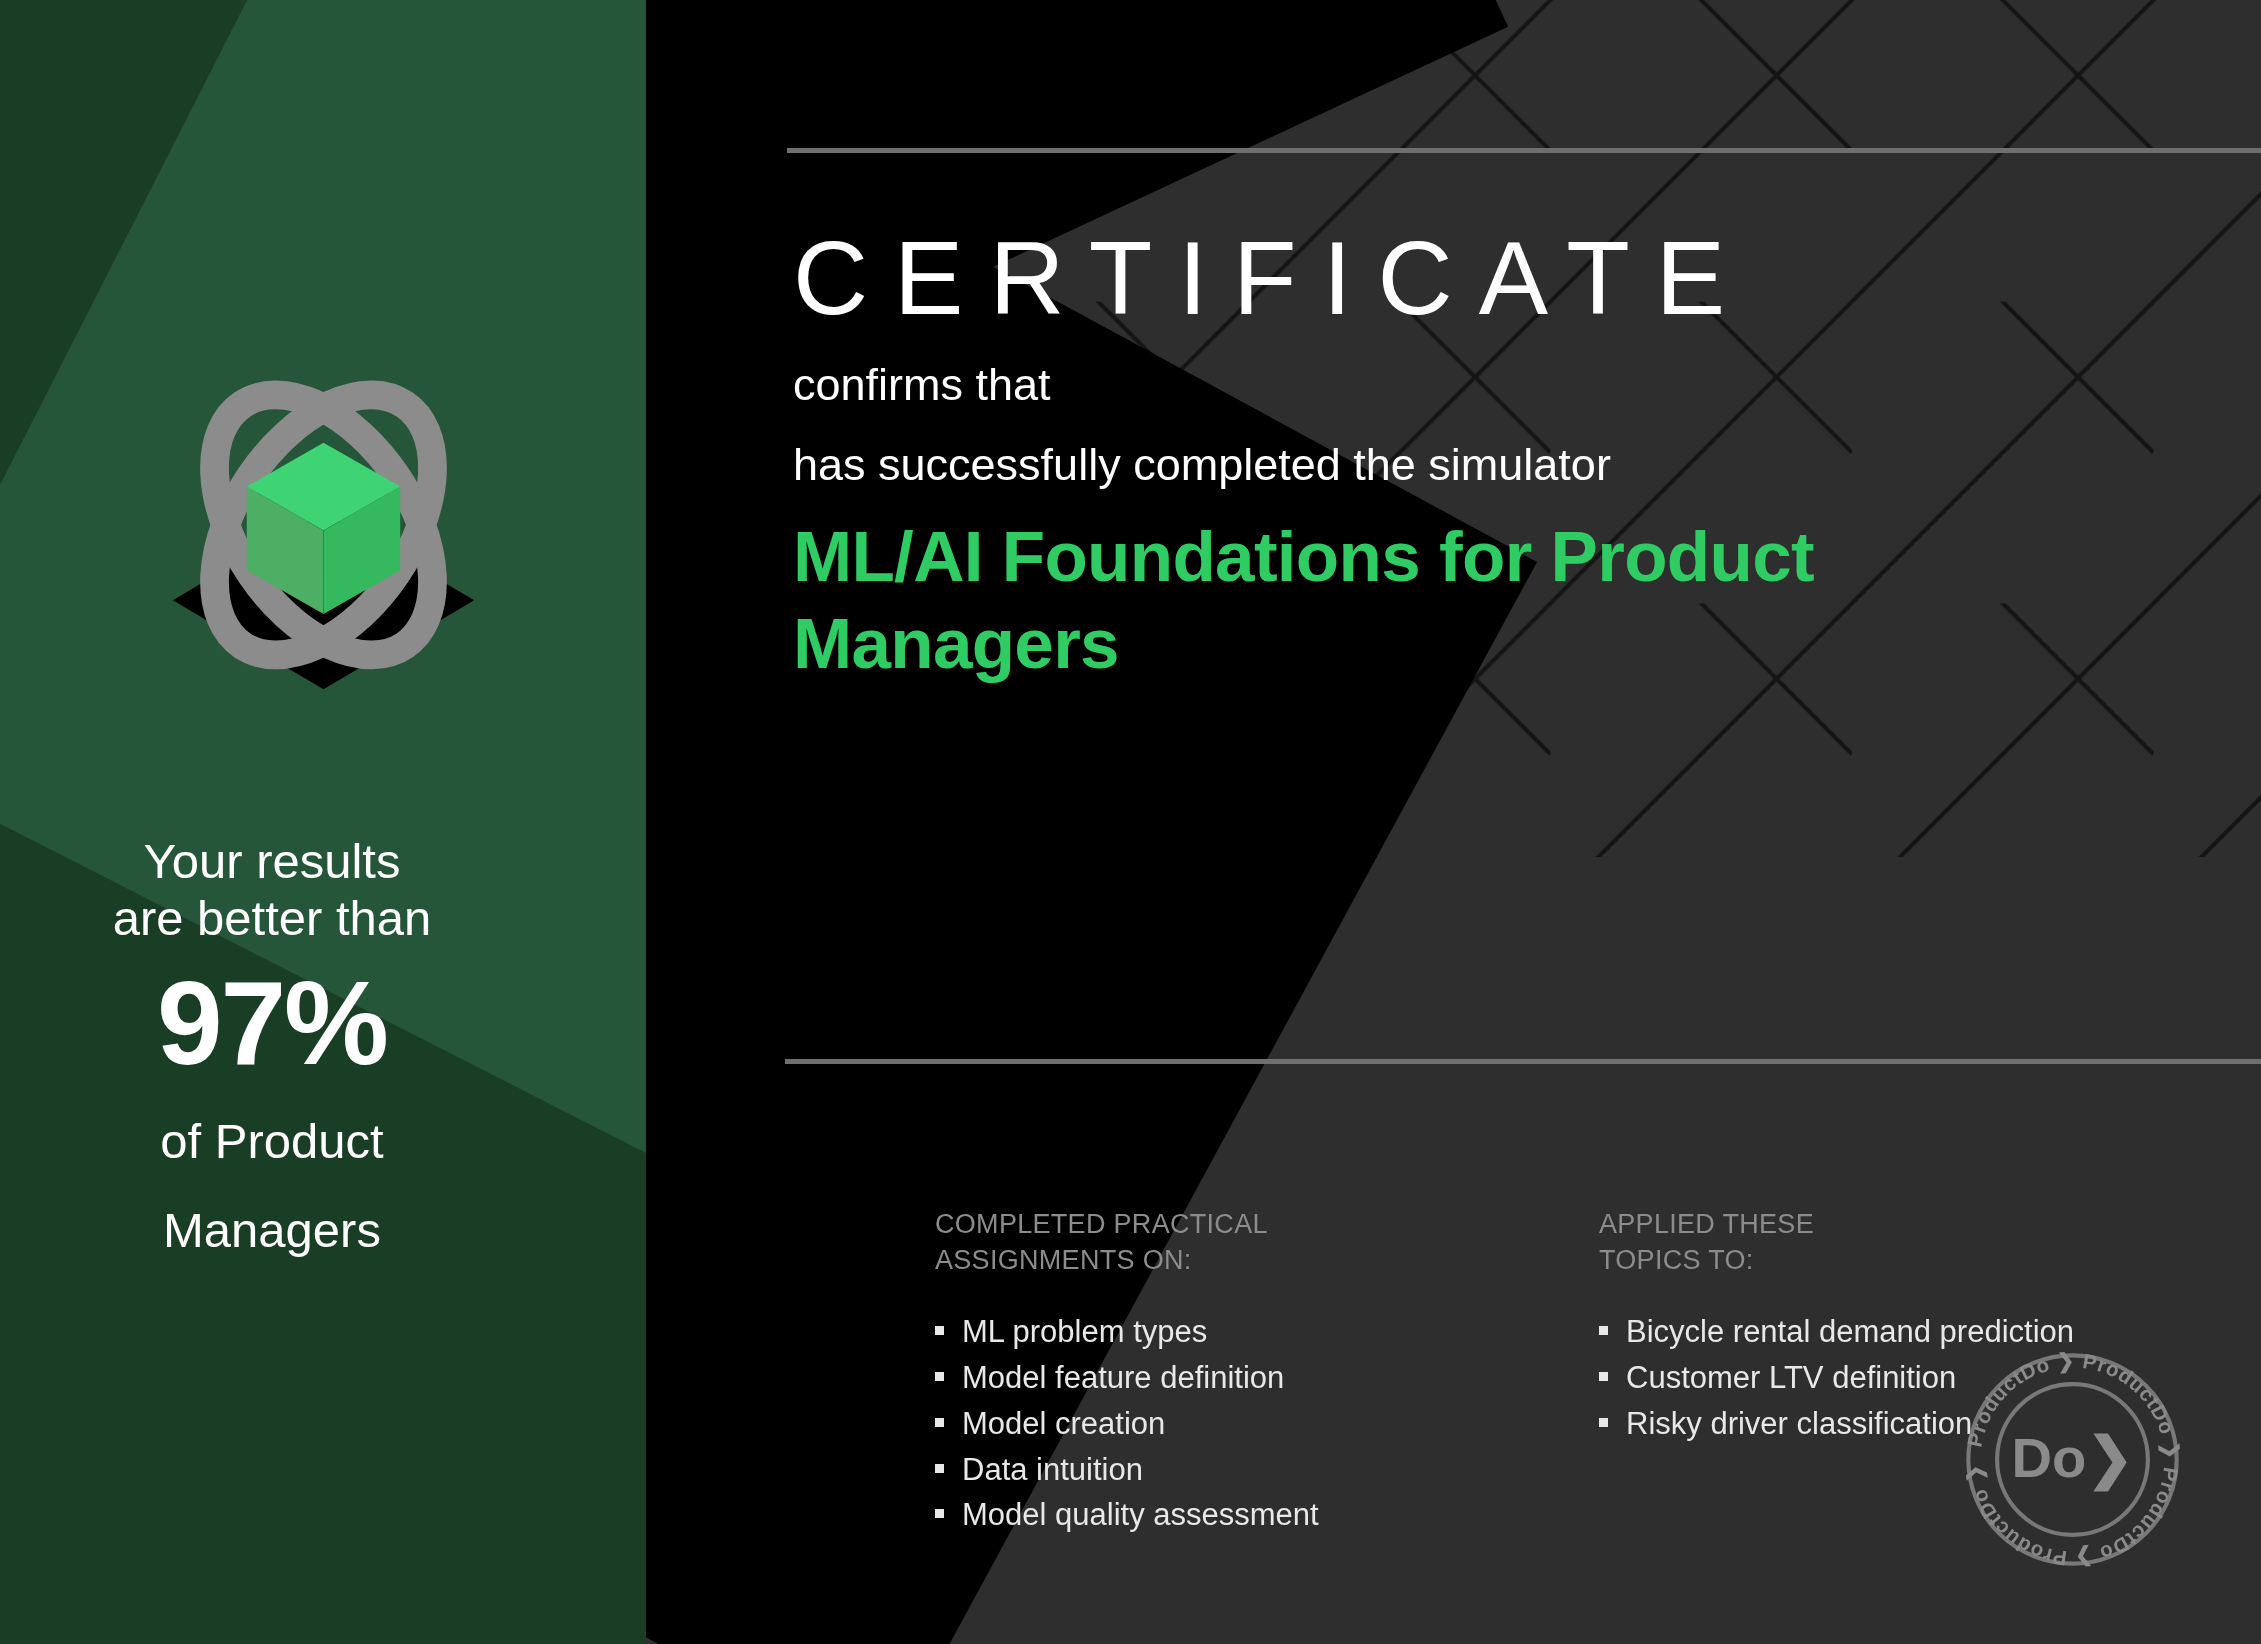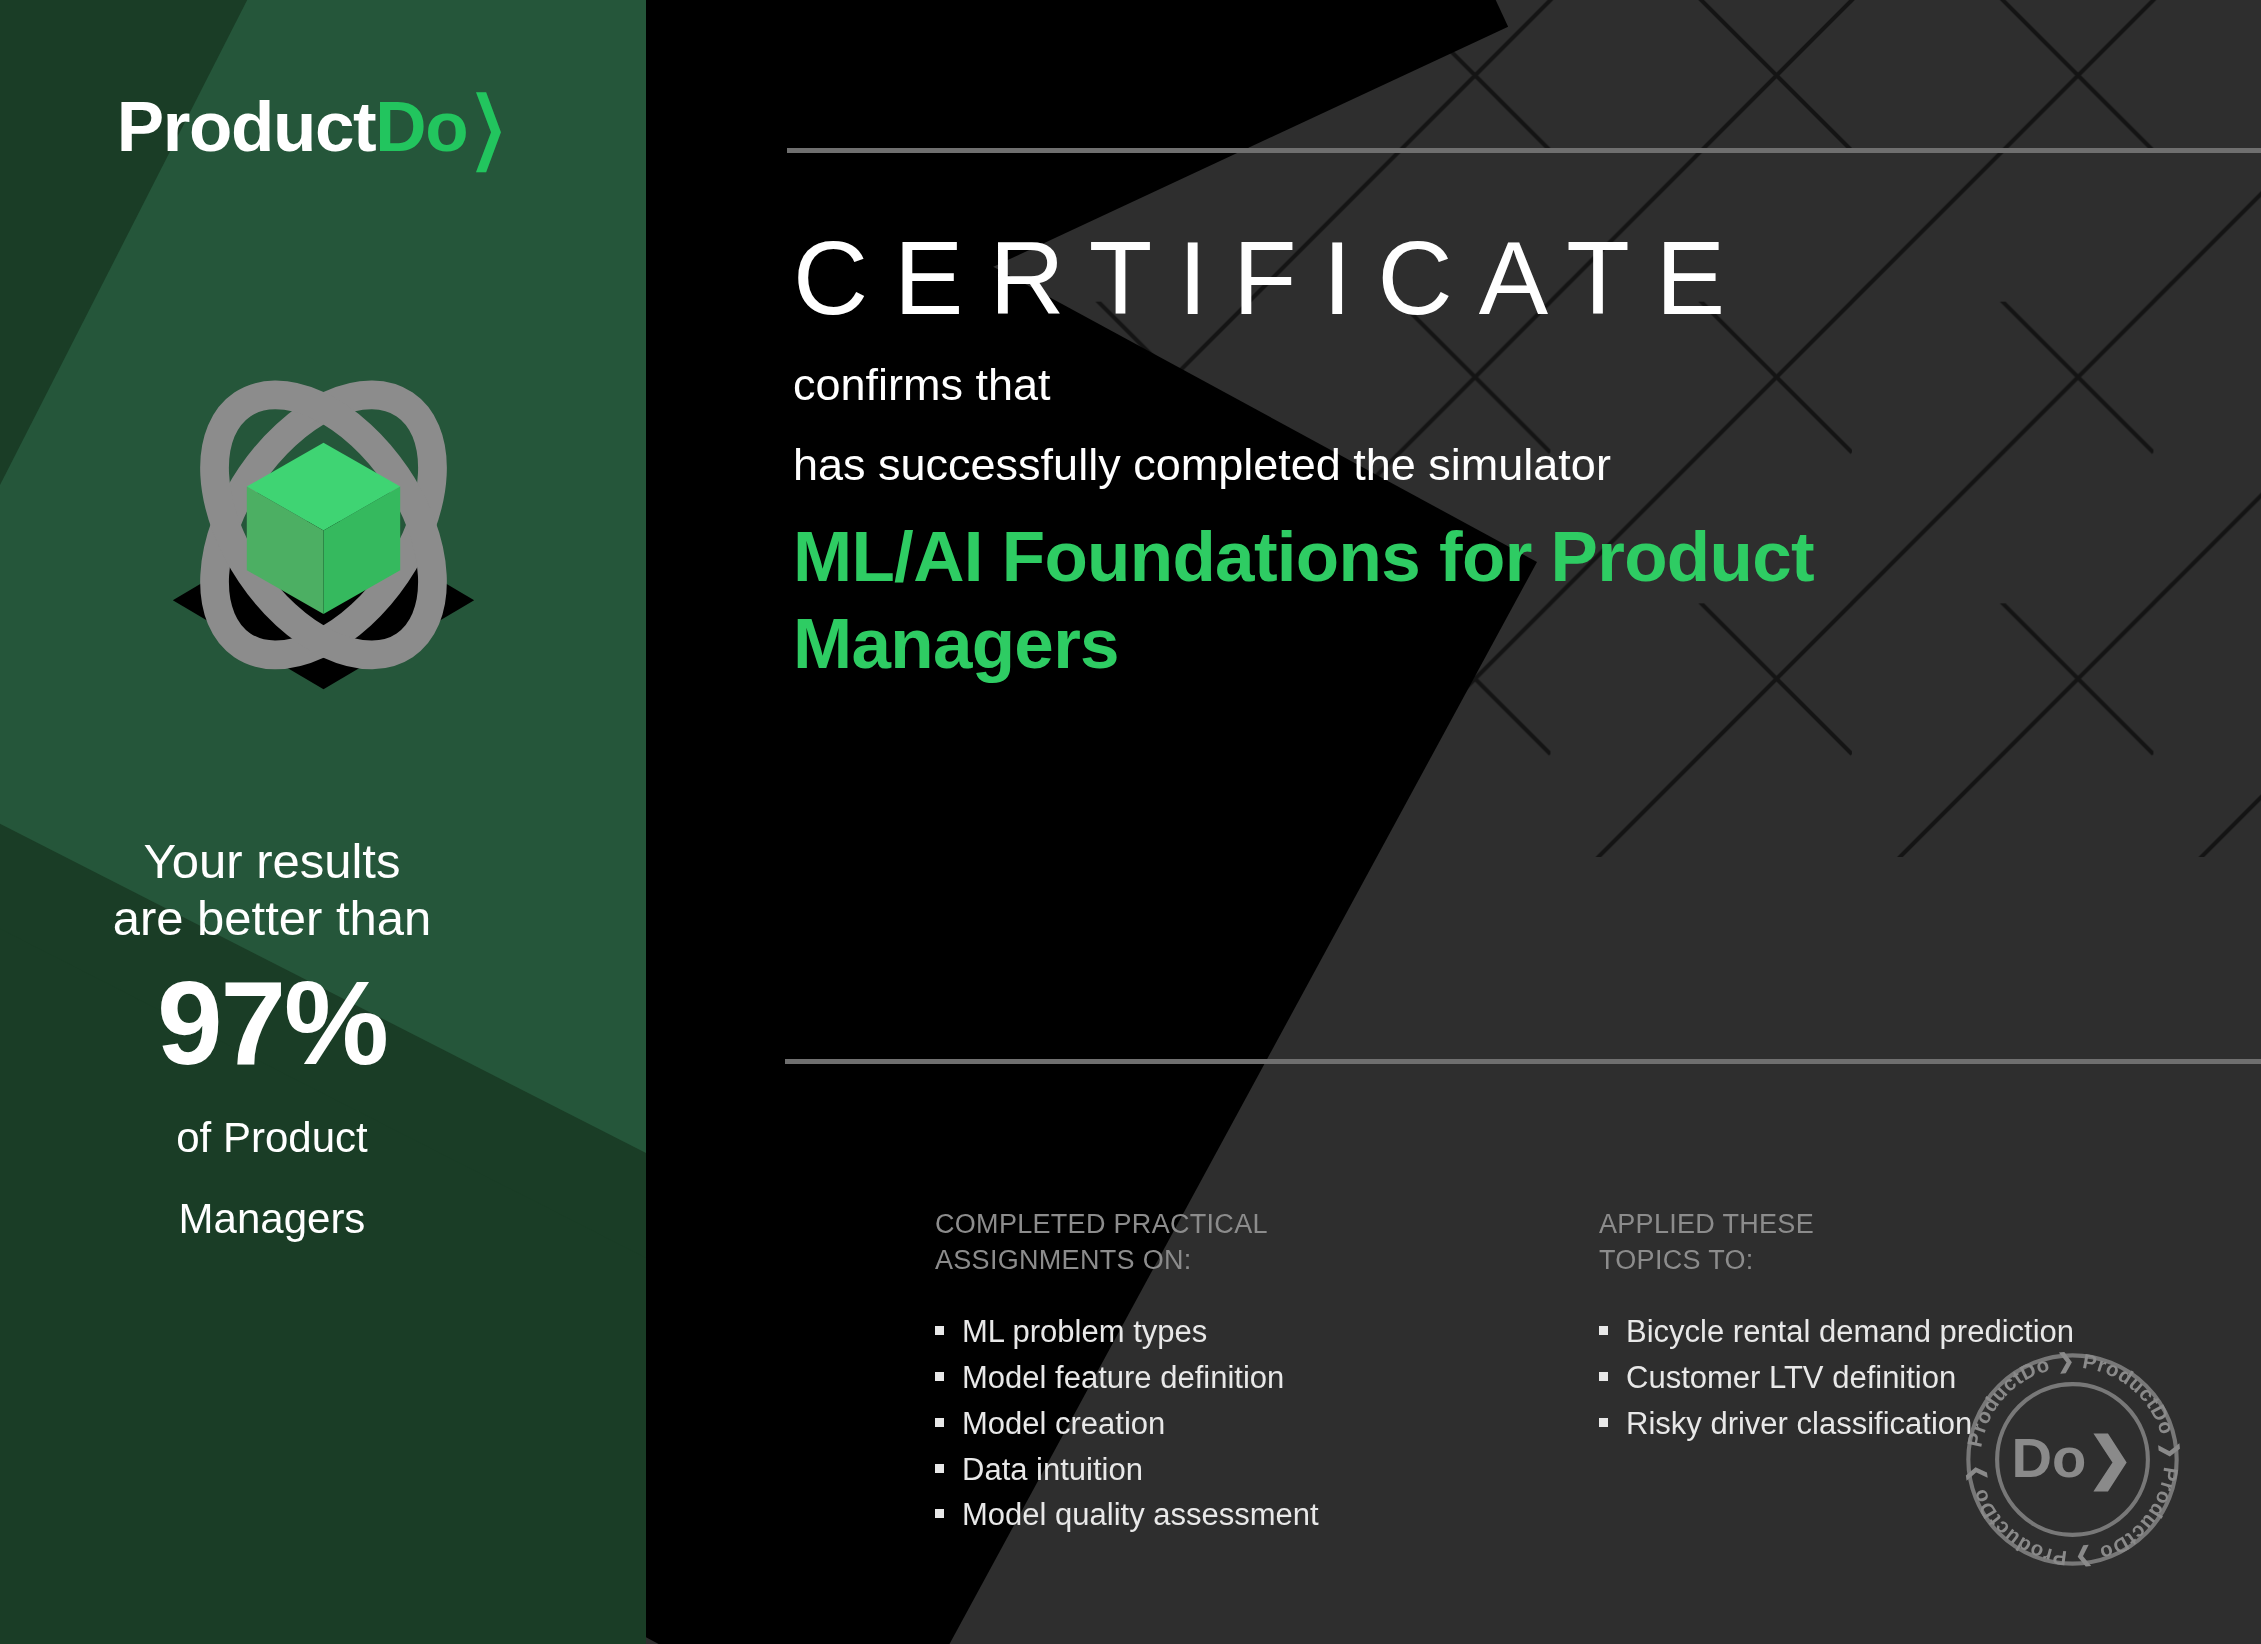--- a/index.html
+++ b/index.html
@@ -103,21 +103,21 @@
     letter-spacing: 0px;
   }
   .left-copy .pct {
     font-size: 118px;
     font-weight: 700;
     line-height: 1;
     margin-top: 16px;
     letter-spacing: -2.1px;
   }
   .left-copy .l2 {
-    font-size: 42px;
+    font-size: 49px;
     line-height: 1.17;
     font-weight: 400;
     margin-top: 31.5px;
   }
 
   
   .right-panel {
     position: absolute;
     left: 646px; top: 0;
     width: 1615px;
@@ -357,21 +357,20 @@
       <textPath href="#sealArc" startOffset="2%">ProductDo ❯ ProductDo ❯ ProductDo ❯ ProductDo ❯</textPath>
     </text>
     <text x="170" y="196" text-anchor="middle" font-family="'Liberation Sans', sans-serif" font-size="82" font-weight="700" fill="#8a8a8a">Do❯</text>
   </svg>
 
   <div class="left-panel">
     <div class="band"></div>
     <div class="band2"></div>
   </div>
 
-  <div class="logo"><span class="w">Product</span><span class="g">Do</span><span class="chev">❯</span></div>
 
   <div class="emblem-wrap">
     <svg width="343" height="363" viewBox="0 0 500 530">
 
       <polygon points="250,250 470,380 250,510 30,380" fill="#000000"></polygon>
 
       <g fill="none" stroke="#8c8c8c" stroke-width="42">
         <ellipse cx="250" cy="270" rx="128" ry="212" transform="rotate(34 250 270)"></ellipse>
         <ellipse cx="250" cy="270" rx="128" ry="212" transform="rotate(-34 250 270)"></ellipse>
       </g>

